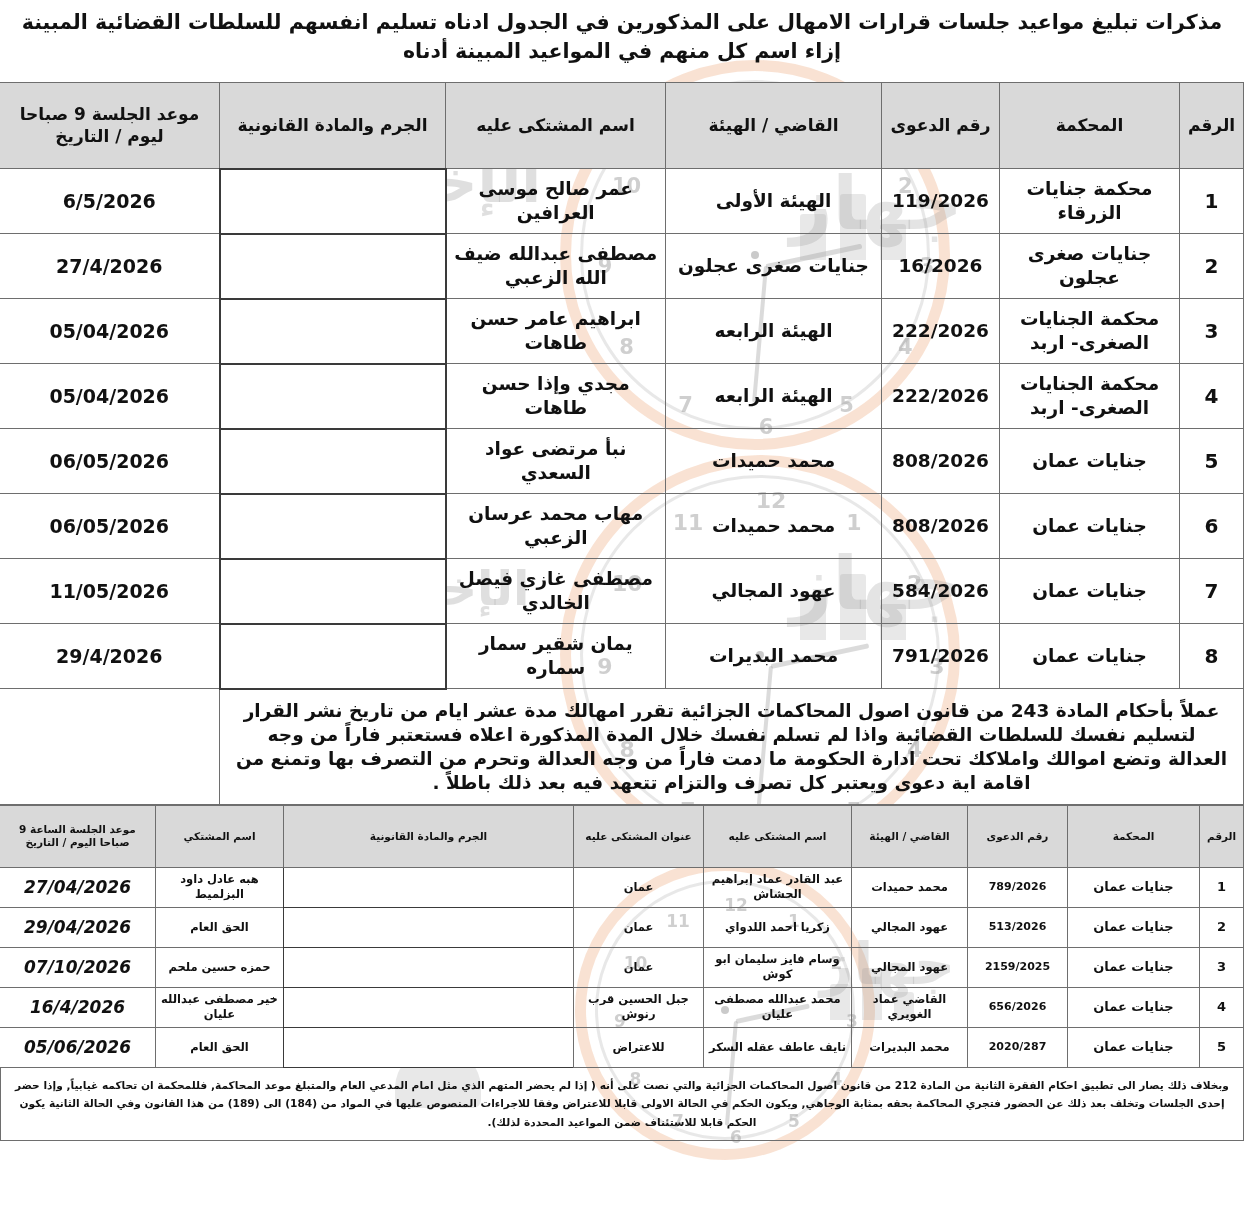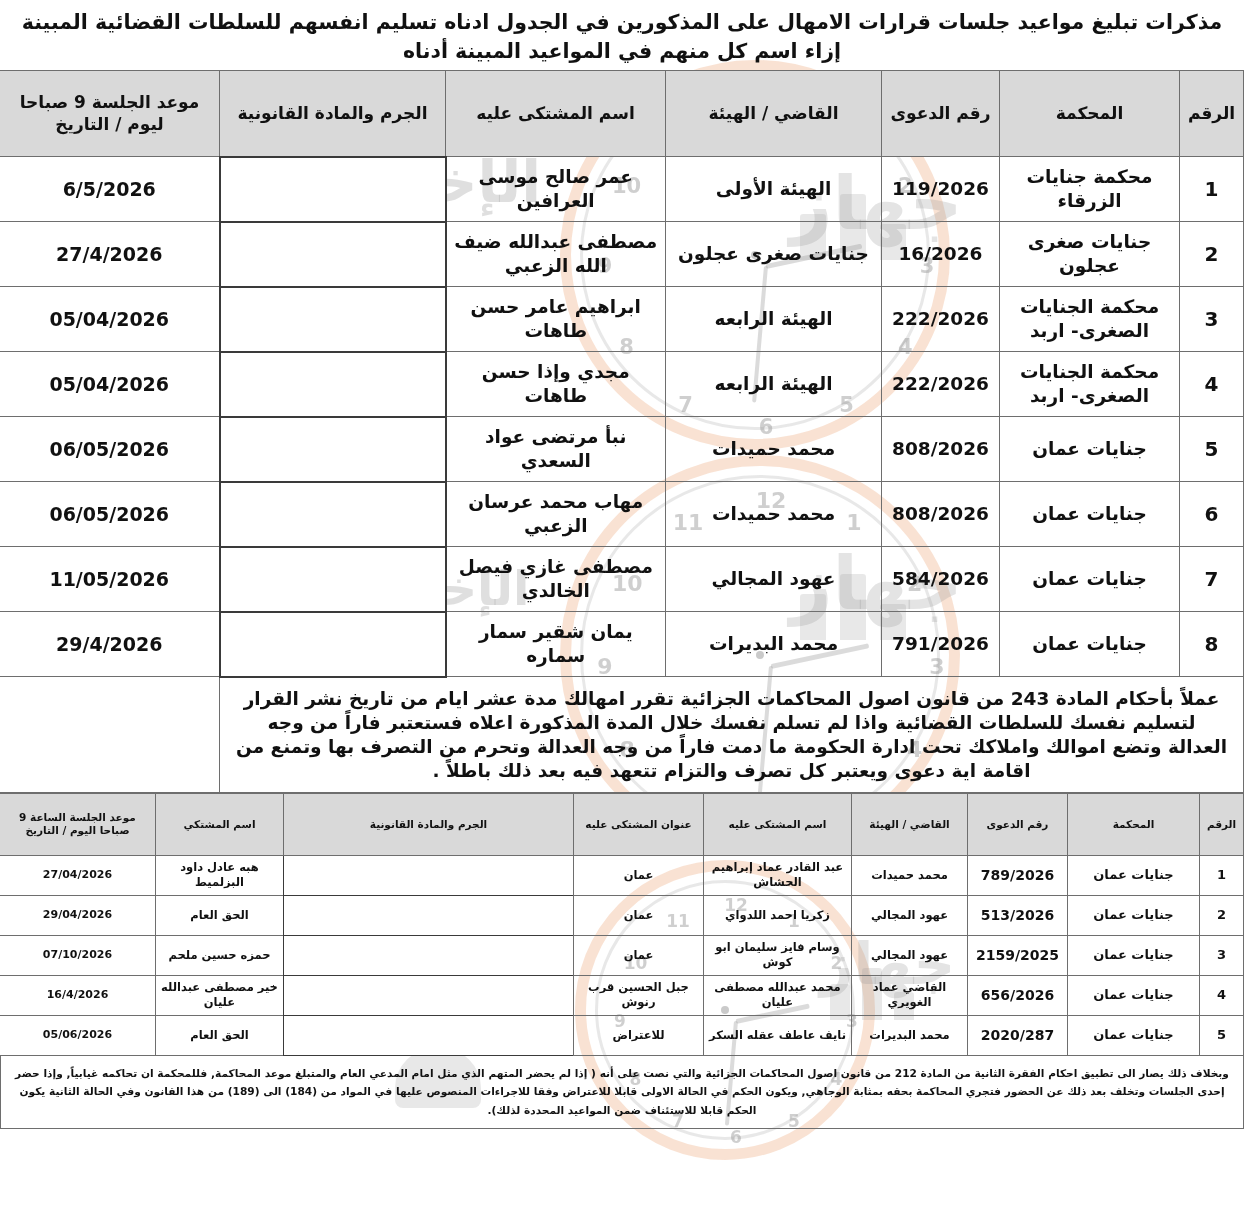--- a/index.html
+++ b/index.html
@@ -76,21 +76,21 @@
 
   
   #content{position:relative;z-index:2;}
 
   .doc-title{
     font-size:20.5px;
     font-weight:700;
     line-height:1.42;
     text-align:center;
     color:#111;
-    padding:8px 14px 4px 14px;
+    padding:8px 14px 16px 14px;
     box-sizing:border-box;
   }
   .doc-title-2{
     font-size:14.5px;
     font-weight:700;
     text-align:center;
     color:#111;
     padding:14px 14px 8px 14px;
     box-sizing:border-box;
     line-height:1.4;
@@ -154,22 +154,22 @@
     line-height:1.3;
     height:40px;
     background:transparent;
   }
   #table-two td.charge-cell{
     background:#ffffff;
     border:1.6px solid #3a3a3a;
   }
   #table-two td.num-cell{font-size:13px;}
   #table-two td.court-cell{font-size:13px;}
-  #table-two td.case-cell{font-size:14px;}
-  #table-two td.date-cell{font-size:11px;}
+  #table-two td.case-cell{font-size:11px;}
+  #table-two td.date-cell{font-size:17px;font-style:italic;}
 
   .legal-note-2{
     font-size:10.6px;
     font-weight:700;
     line-height:1.75;
     text-align:center;
     padding:8px 14px;
     color:#111;
   }
   .outer-box{border:1px solid #6e6e6e;border-top:none;}

